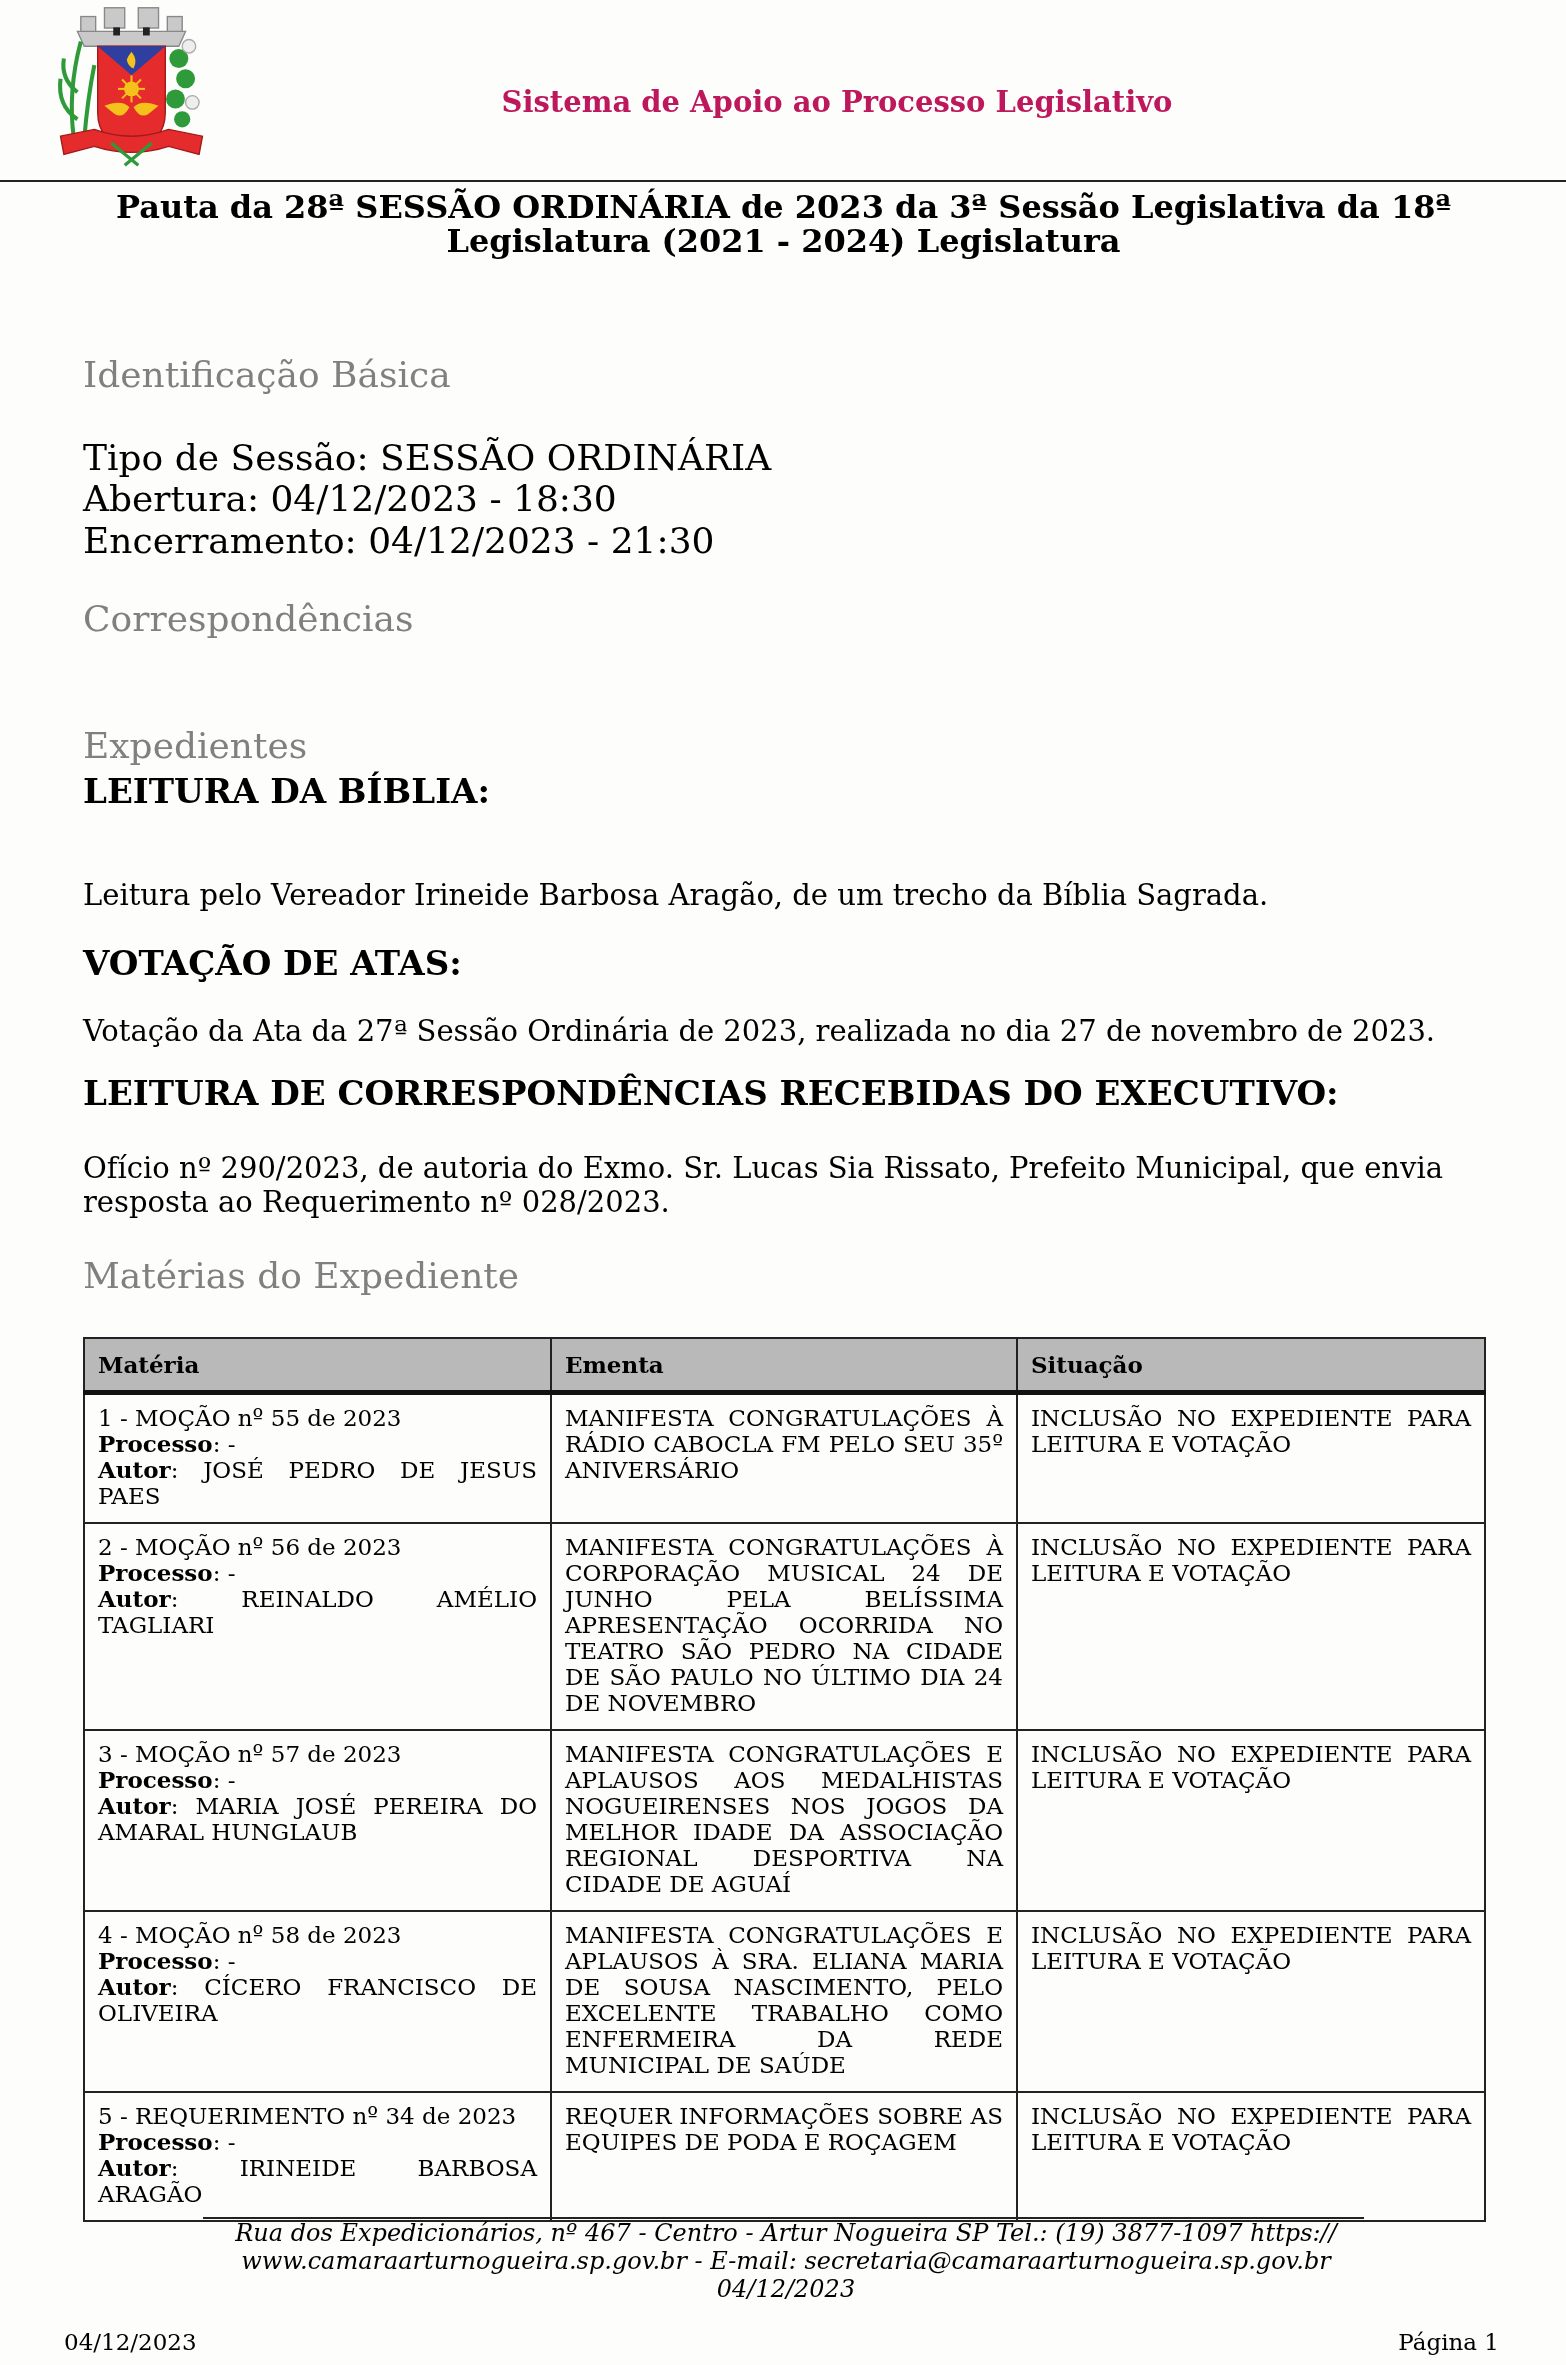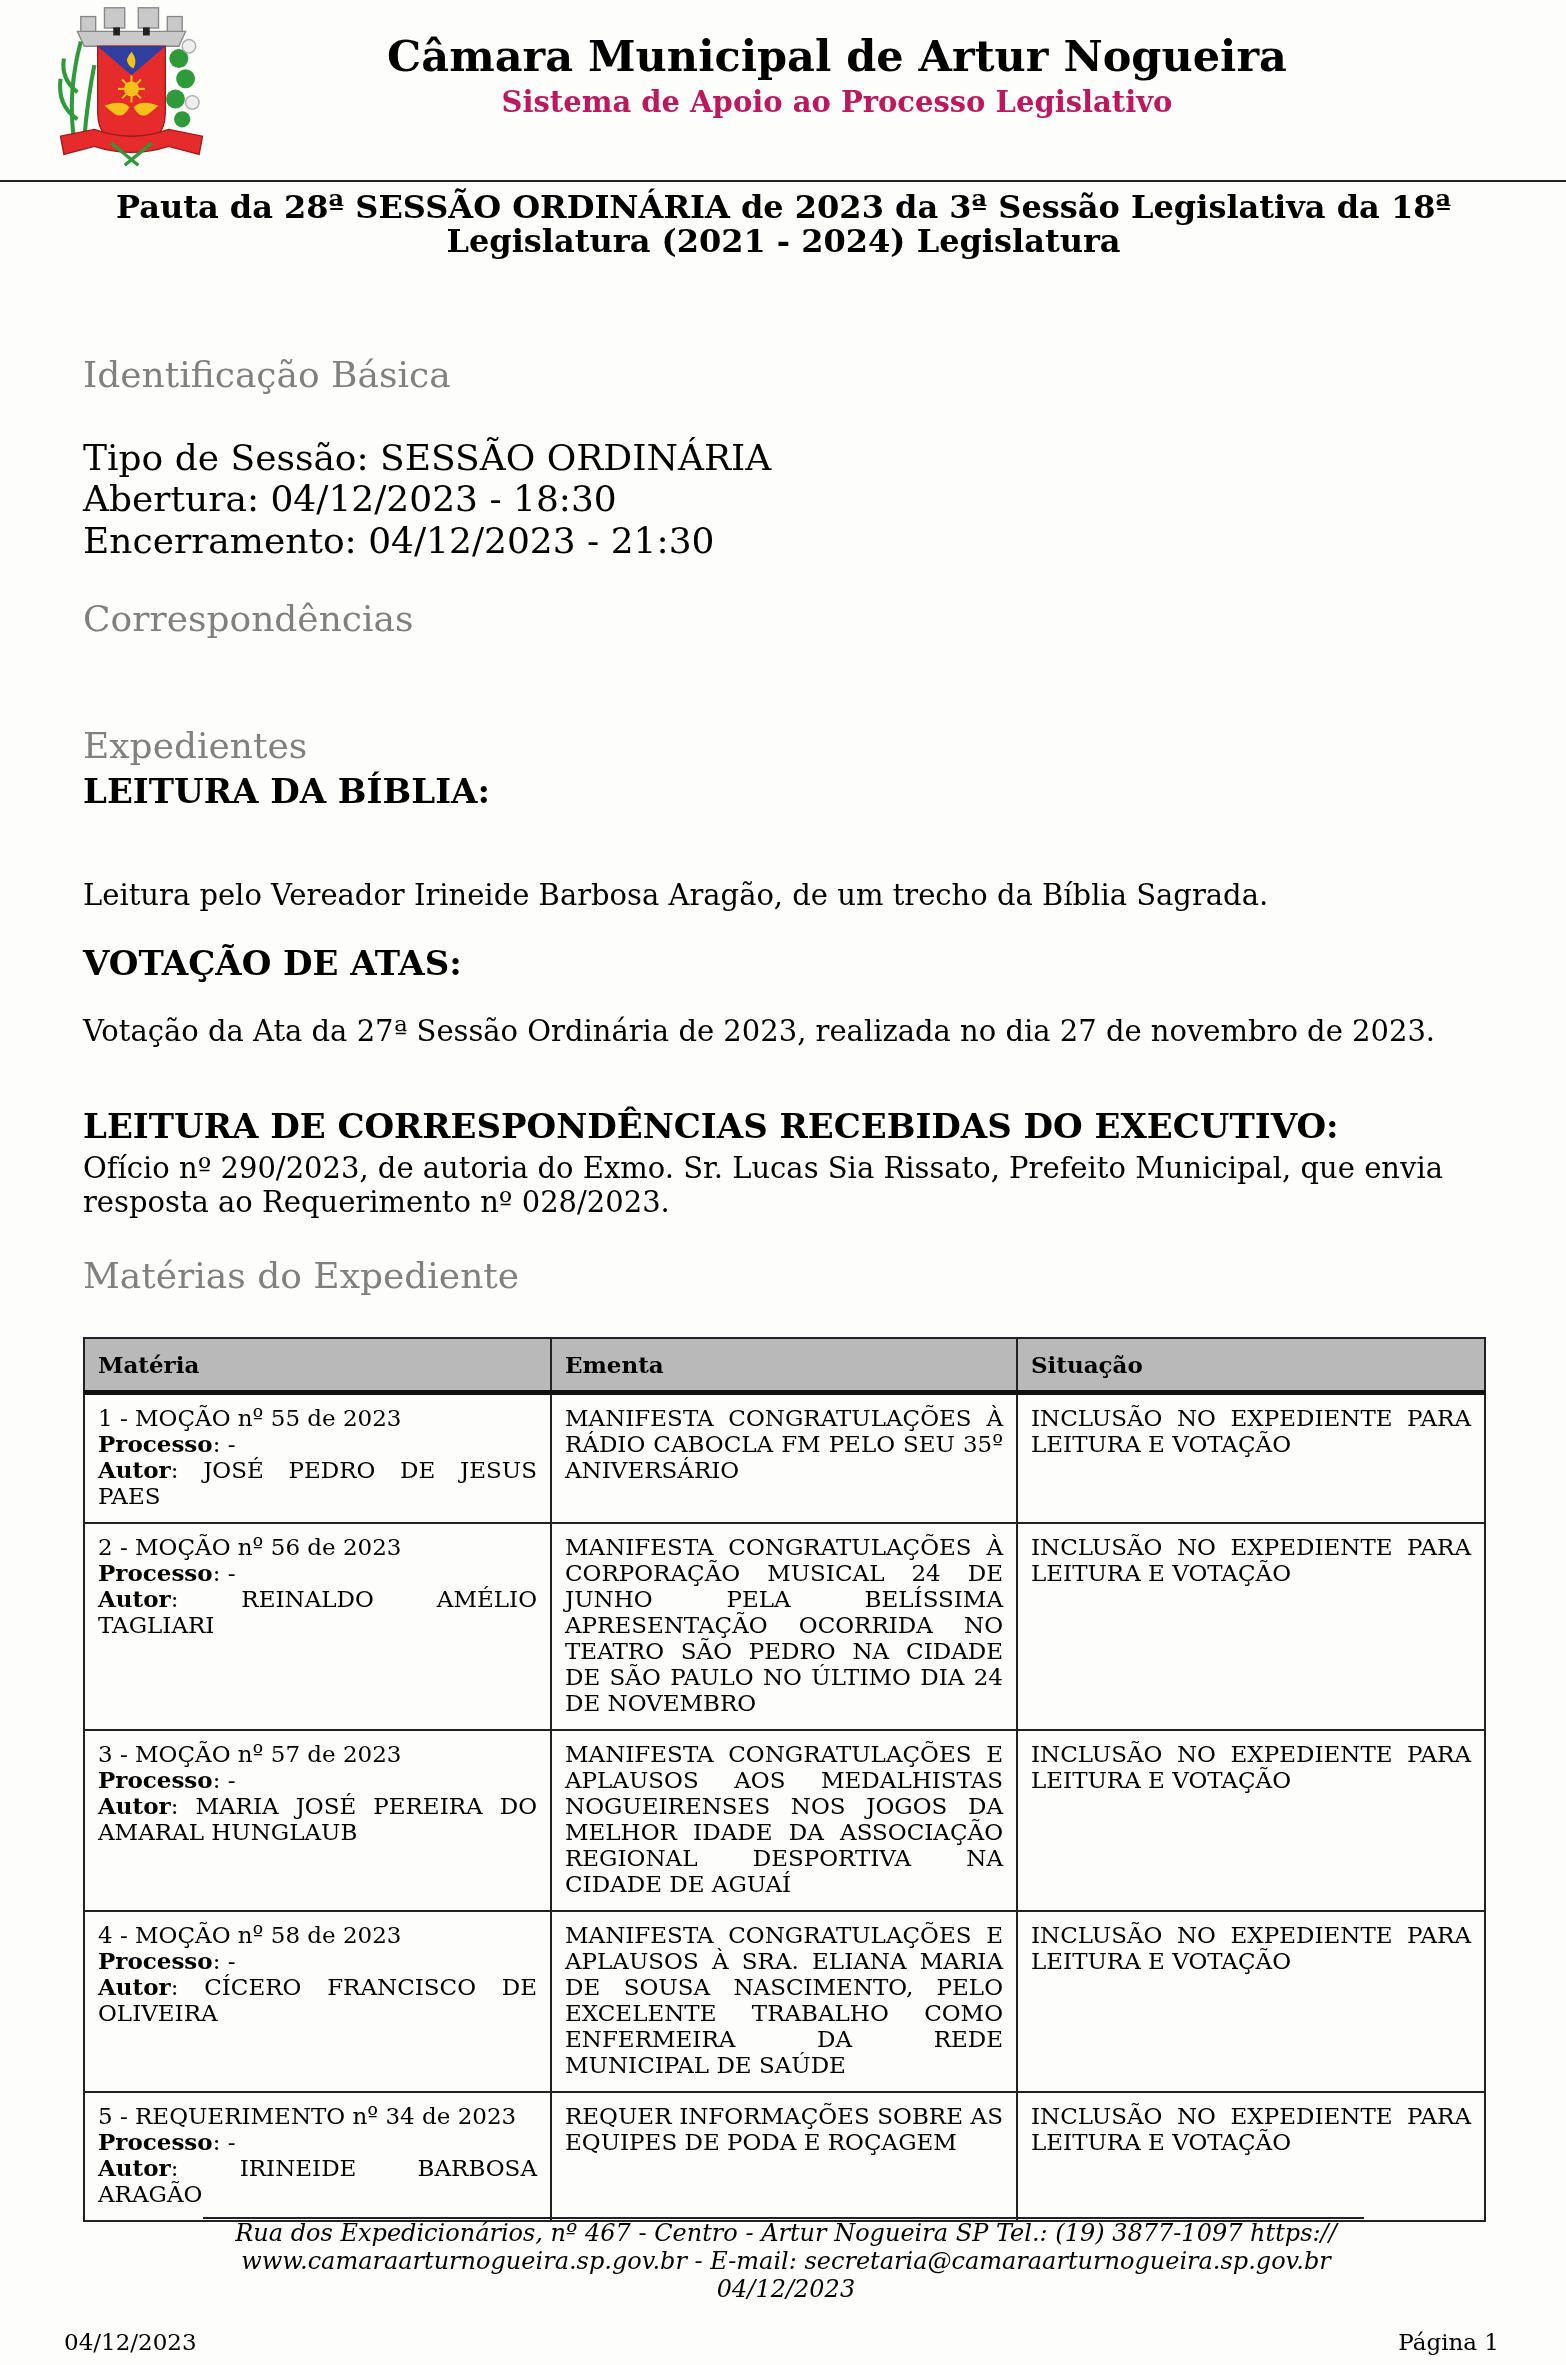--- a/index.html
+++ b/index.html
@@ -197,42 +197,41 @@
     <path d="M85 150 Q110 140 122 152 Q112 170 100 162 Z" fill="#f4c21a"></path>
     <path d="M165 150 Q140 140 128 152 Q138 170 150 162 Z" fill="#f4c21a"></path>
 
     <path d="M20 195 L70 185 Q125 205 180 185 L230 195 L225 222 L180 210 Q125 228 70 210 L25 222 Z" fill="#e52b2b" stroke="#a01a1a" stroke-width="2"></path>
 
     <g stroke="#2e9a3a" stroke-width="5">
       <line x1="95" y1="205" x2="135" y2="238"></line>
       <line x1="155" y1="205" x2="115" y2="238"></line>
     </g>
   </svg>
-  <div class="org-title">Câmara Municipal de Artur Nogueira</div>
   <div class="org-subtitle">Sistema de Apoio ao Processo Legislativo</div>
 </div>
 
 <div class="doc-title">Pauta da 28ª SESSÃO ORDINÁRIA de 2023 da 3ª Sessão Legislativa da 18ª Legislatura (2021 - 2024) Legislatura</div>
 
 <h2 class="section-heading" style="top:350px;">Identificação Básica</h2>
 <div class="info-line" style="top:437px;">Tipo de Sessão: SESSÃO ORDINÁRIA</div>
 <div class="info-line" style="top:478px;">Abertura: 04/12/2023 - 18:30</div>
 <div class="info-line" style="top:520px;">Encerramento: 04/12/2023 - 21:30</div>
 
 <h2 class="section-heading" style="top:594px;">Correspondências</h2>
 
 <h2 class="section-heading" style="top:721px;">Expedientes</h2>
 
 <div class="sub-heading" style="top:771px;">LEITURA DA BÍBLIA:</div>
 <div class="para" style="top:878px;">Leitura pelo Vereador Irineide Barbosa Aragão, de um trecho da Bíblia Sagrada.</div>
 
 <div class="sub-heading" style="top:943px;">VOTAÇÃO DE ATAS:</div>
 <div class="para" style="top:1014px;">Votação da Ata da 27ª Sessão Ordinária de 2023, realizada no dia 27 de novembro de 2023.</div>
 
-<div class="sub-heading" style="top:1106px;">LEITURA DE CORRESPONDÊNCIAS RECEBIDAS DO EXECUTIVO:</div>
+<div class="sub-heading" style="top:1073px;">LEITURA DE CORRESPONDÊNCIAS RECEBIDAS DO EXECUTIVO:</div>
 <div class="para" style="top:1151px;">Ofício nº 290/2023, de autoria do Exmo. Sr. Lucas Sia Rissato, Prefeito Municipal, que envia resposta ao Requerimento nº 028/2023.</div>
 
 <h2 class="section-heading" style="top:1251px;">Matérias do Expediente</h2>
 
 <table class="materias">
   <colgroup>
       <col class="c1">
       <col class="c2">
       <col class="c3">
     </colgroup>

